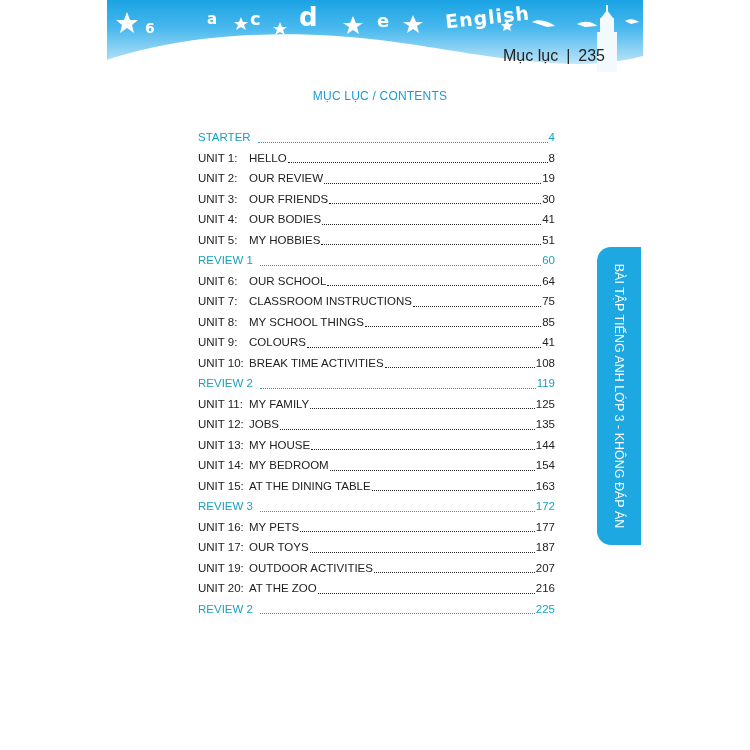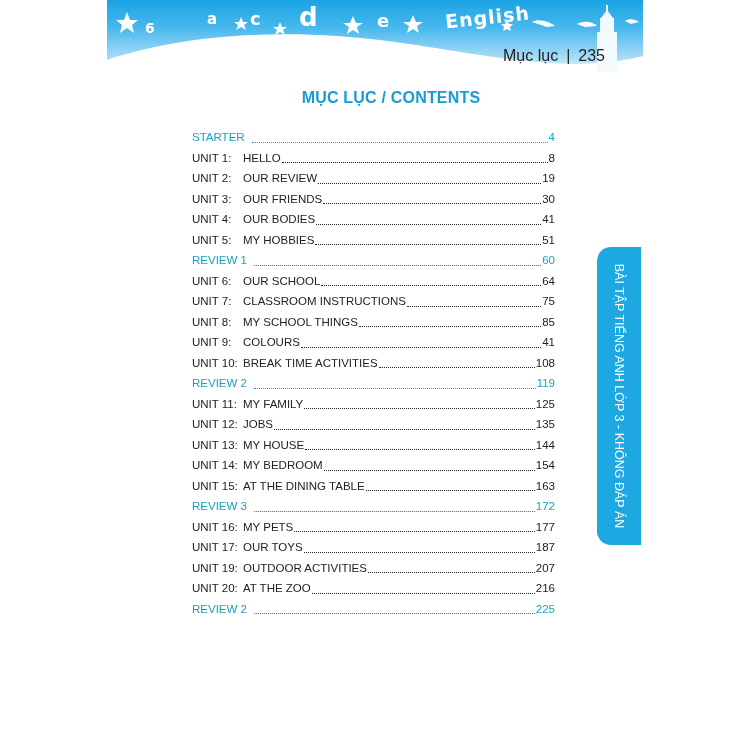--- a/index.html
+++ b/index.html
@@ -21,29 +21,30 @@
     .banner .english {
       position: absolute; left: 338px; top: 6px; color: #fff; font-size: 19px; font-weight: bold;
       font-family: "DejaVu Sans", sans-serif; transform: rotate(-6deg); letter-spacing: 1px;
     }
     .running-head {
       position: absolute; left: 396px; top: 47px; font-size: 16px; color: #222;
       font-family: "Liberation Sans", sans-serif;
     }
     .running-head .sep { margin: 0 8px; }
     .title {
-      position: absolute; left: 16px; top: 89px; width: 536px; text-align: center;
-      color: #1a9ad6; font-weight: bold; font-size: 16px; letter-spacing: 0.2px;
+      position: absolute; left: 5px; top: 89px; width: 536px; text-align: center;
+      color: #1a9ad6; font-weight: normal; font-size: 12px; letter-spacing: 0.2px;
     }
     .toc {
       position: absolute; left: 85px; top: 131px; width: 363px;
     }
     .row {
       display: flex; align-items: baseline; height: 20.5px; font-size: 11.5px; color: #222;
       white-space: nowrap;
+      margin-left: 6px;
     }
     .row.section { color: #1aa0c0; }
     .row .label { width: 51px; flex: none; }
     .row.section .label { width: auto; margin-right: 6px; }
     .row .name { flex: none; }
     .row .dots {
       flex: 1; overflow: hidden; margin: 0 1px; position: relative; top: -3px;
       border-bottom: 1.5px dotted currentColor; height: 0; align-self: flex-end; margin-bottom: 6px;
     }
     .row .page-no { flex: none; text-align: right; }

